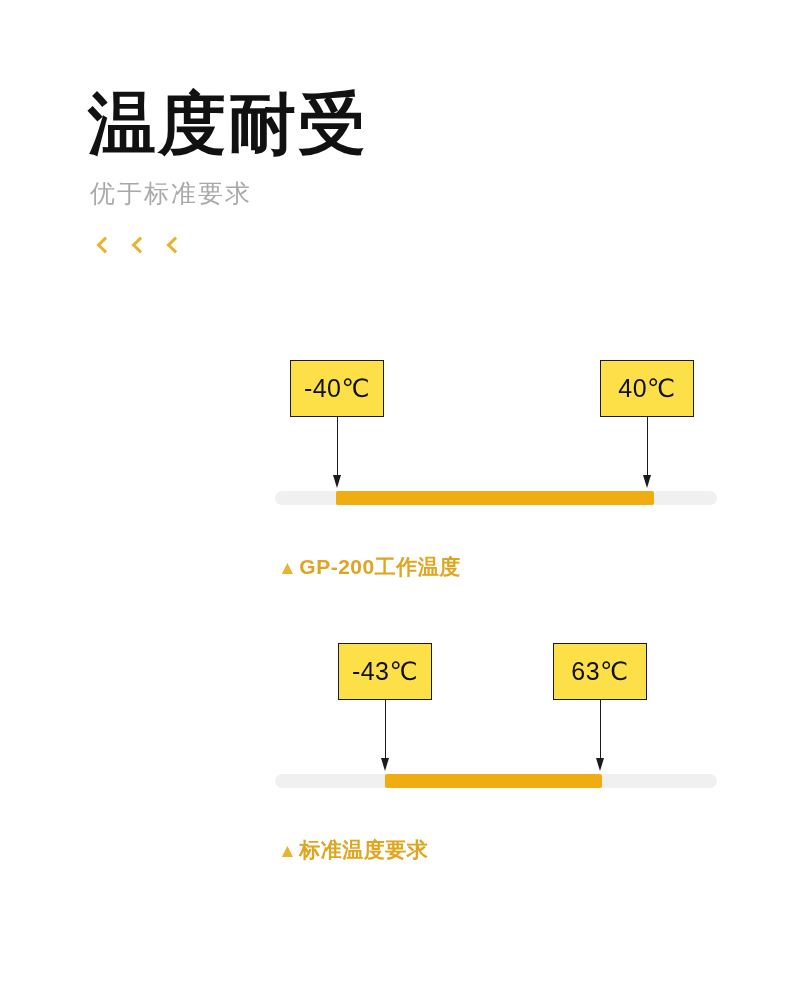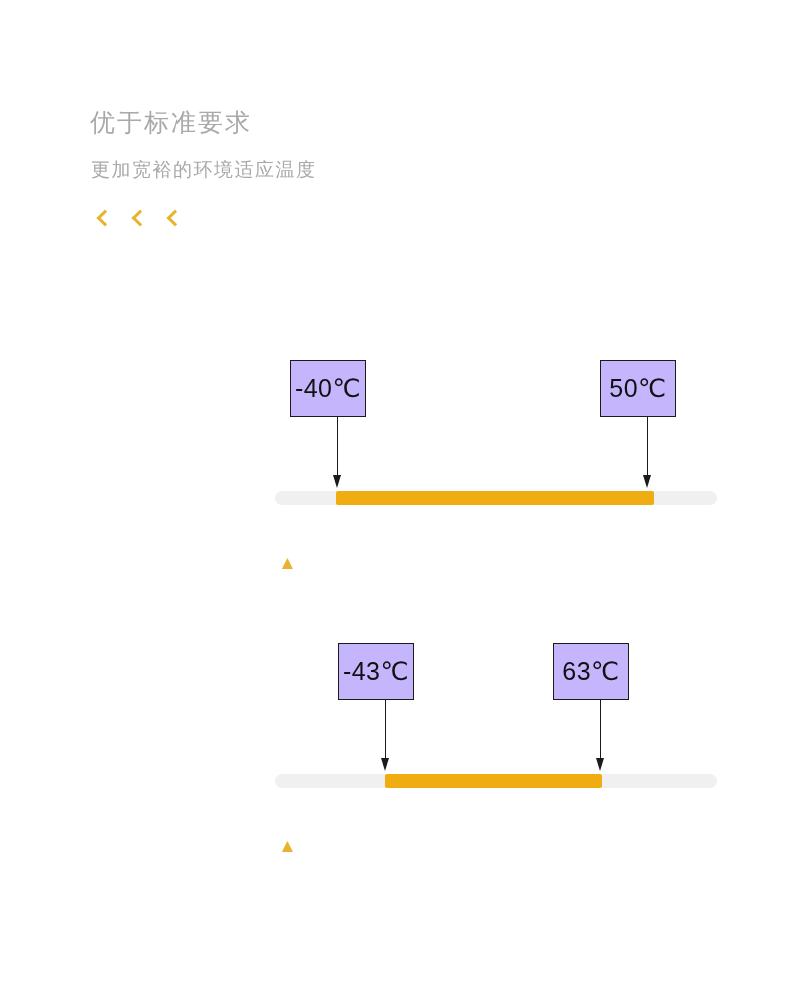--- a/index.html
+++ b/index.html
@@ -73,25 +73,25 @@
   #group-1 { top: 643px; }
 
   .marker {
     position: absolute;
     top: 0;
   }
   .marker-box {
     position: absolute;
     left: 0;
     top: 0;
-    width: 76px;
+    width: 94px;
     height: 57px;
     box-sizing: border-box;
     border: 1.3px solid #1b1b1b;
-    background: #c4b5fd;
+    background: #fde047;
     display: flex;
     align-items: center;
     justify-content: center;
     font-size: 25px;
     color: #111111;
     font-weight: normal;
     letter-spacing: 0.5px;
   }
   .marker-stem {
     position: absolute;
@@ -136,58 +136,60 @@
   .caption-tri {
     font-size: 19px;
     line-height: 1;
     color: #e8b32e;
   }
 </style>
 </head>
 <body>
 
 <div class="header">
+  <h1 class="title">温度耐受</h1>
   <div class="subtitle">优于标准要求</div>
-  <div class="subtitle2">更加宽裕的环境适应温度</div>
   <div class="chevrons">
     <span class="chev"></span>
     <span class="chev"></span>
     <span class="chev"></span>
   </div>
 </div>
 
 <div class="chart-group" id="group-0">
   <div class="marker" style="left:290px;">
     <div class="marker-box">-40℃</div>
     <div class="marker-stem" style="height:62px;"></div>
     <div class="marker-head" style="left:42.8px; top:115px;"></div>
   </div>
   <div class="marker" style="left:600px;">
-    <div class="marker-box">50℃</div>
+    <div class="marker-box">40℃</div>
     <div class="marker-stem" style="height:62px;"></div>
     <div class="marker-head" style="left:42.8px; top:115px;"></div>
   </div>
   <div class="bar-track" style="left:275px; top:131px; width:442px;">
     <div class="bar-fill" style="left:61px; width:318px;"></div>
   </div>
   <div class="caption" style="left:278px; top:193px;">
     <span class="caption-tri">▲</span>
+    <span>GP-200工作温度</span>
   </div>
 </div>
 
 <div class="chart-group" id="group-1">
   <div class="marker" style="left:338px;">
     <div class="marker-box">-43℃</div>
     <div class="marker-stem" style="height:62px;"></div>
     <div class="marker-head" style="left:42.8px; top:115px;"></div>
   </div>
   <div class="marker" style="left:553px;">
     <div class="marker-box">63℃</div>
     <div class="marker-stem" style="height:62px;"></div>
     <div class="marker-head" style="left:42.8px; top:115px;"></div>
   </div>
   <div class="bar-track" style="left:275px; top:131px; width:442px;">
     <div class="bar-fill" style="left:110px; width:217px;"></div>
   </div>
   <div class="caption" style="left:278px; top:193px;">
     <span class="caption-tri">▲</span>
+    <span>标准温度要求</span>
   </div>
 </div>
 
 </body></html>

